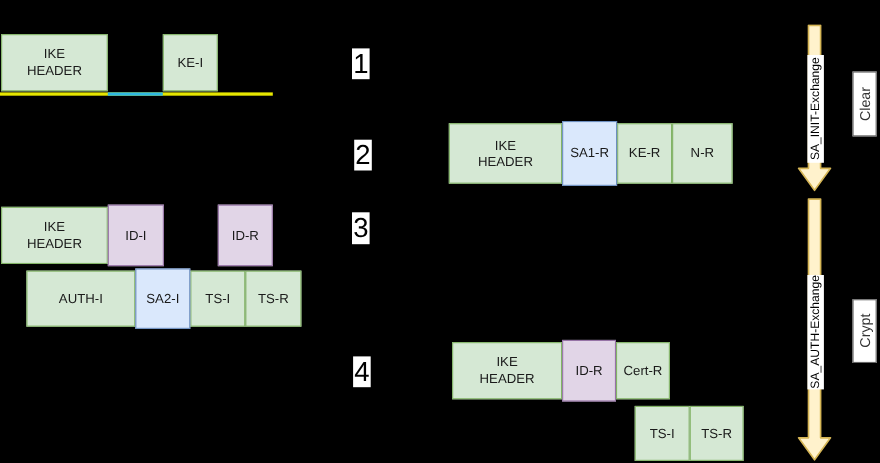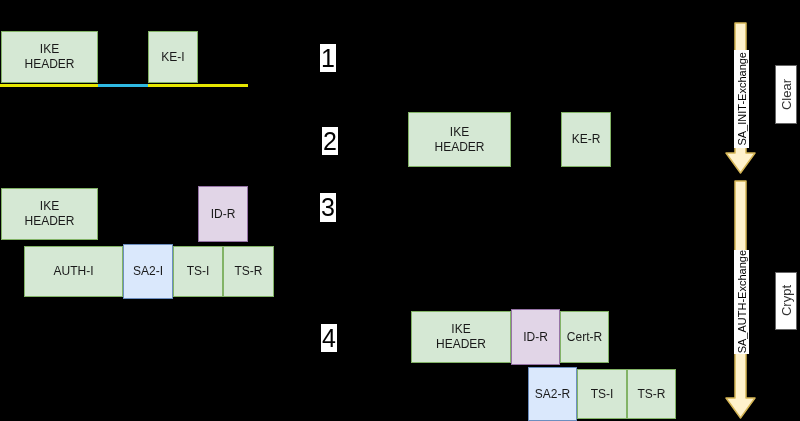--- a/index.html
+++ b/index.html
@@ -30,38 +30,40 @@
 
   <div class="cell green" style="left:1px;top:31px;width:97px;height:52px">IKE
 HEADER</div>
   <div class="cell green" style="left:148px;top:31px;width:50px;height:52px">KE-I</div>
   <div class="hl hl-yellow" style="left:0;top:84px;width:248px"></div>
   <div class="hl hl-cyan" style="left:98px;top:84px;width:50px"></div>
 
   <div class="cell green" style="left:408px;top:112px;width:103px;height:55px">IKE
 HEADER</div>
   <div class="cell green" style="left:561px;top:112px;width:50px;height:55px">KE-R</div>
+  <div class="cell green" style="left:611px;top:112px;width:55px;height:55px">N-R</div>
+  <div class="cell blue" style="left:511px;top:110px;width:50px;height:59px">SA1-R</div>
 
   <div class="cell green" style="left:1px;top:188px;width:97px;height:52px">IKE
 HEADER</div>
+  <div class="cell purple" style="left:98px;top:186px;width:51px;height:56px">ID-I</div>
   <div class="cell purple" style="left:198px;top:186px;width:50px;height:56px">ID-R</div>
 
   <div class="cell green" style="left:24px;top:246px;width:99px;height:51px">AUTH-I</div>
   <div class="cell green" style="left:173px;top:246px;width:50px;height:51px">TS-I</div>
   <div class="cell green" style="left:223px;top:246px;width:51px;height:51px">TS-R</div>
   <div class="cell blue" style="left:123px;top:244px;width:50px;height:55px">SA2-I</div>
 
   <div class="cell green" style="left:411px;top:311px;width:100px;height:52px">IKE
 HEADER</div>
   <div class="cell green" style="left:560px;top:311px;width:49px;height:52px">Cert-R</div>
   <div class="cell purple" style="left:511px;top:309px;width:49px;height:56px">ID-R</div>
 
   <div class="cell green" style="left:577px;top:369px;width:50px;height:50px">TS-I</div>
   <div class="cell green" style="left:627px;top:369px;width:49px;height:50px">TS-R</div>
-  <div class="cell blue" style="left:528px;top:367px;width:49px;height:54px">SA2-R</div>
 
   <div class="step-num" style="left:320px;top:44px;width:16px;height:28px">1</div>
   <div class="step-num" style="left:322px;top:127px;width:16px;height:28px">2</div>
   <div class="step-num" style="left:320px;top:193px;width:16px;height:29px">3</div>
   <div class="step-num" style="left:321px;top:324px;width:16px;height:28px">4</div>
 
   <svg class="arrow-svg" style="left:724px;top:22px" width="33" height="154" viewBox="0 0 33 154">
     <path d="M11 1 L22 1 L22 131 L31 131 L16.5 151 L2 131 L11 131 Z" fill="#fff2cc" stroke="#d6b656" stroke-width="1.5" stroke-linejoin="round"></path>
   </svg>
   <div class="arrow-label" style="left:734px;top:50px;width:15px;height:98px">

